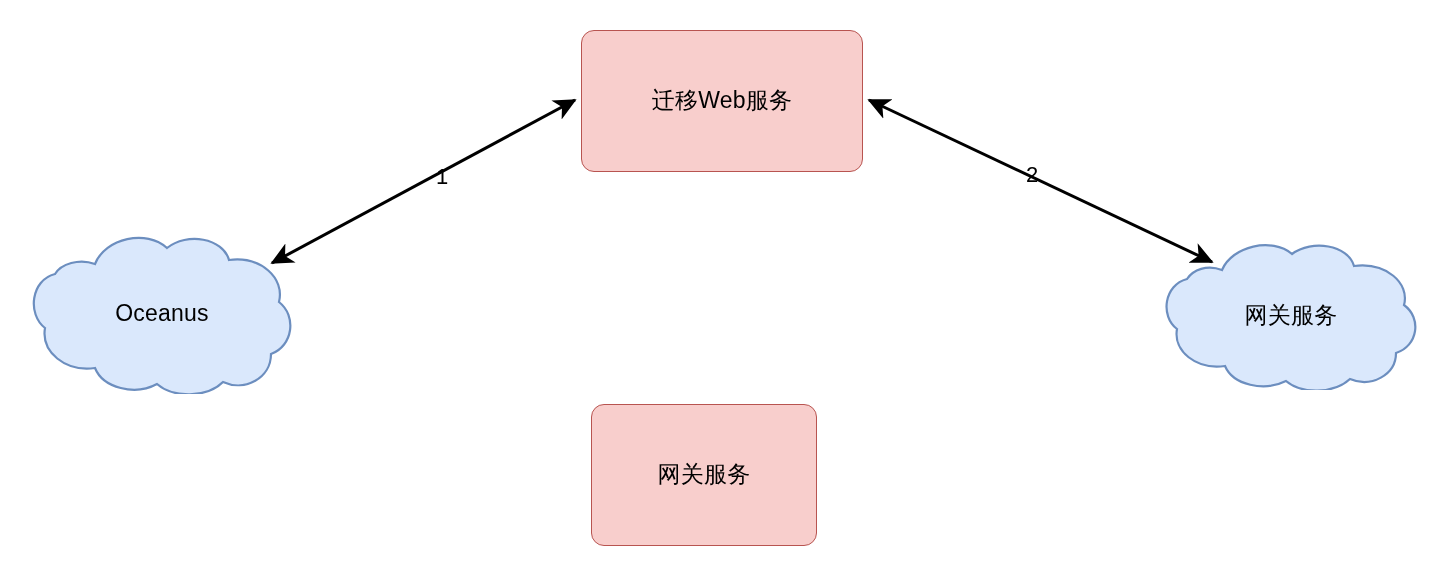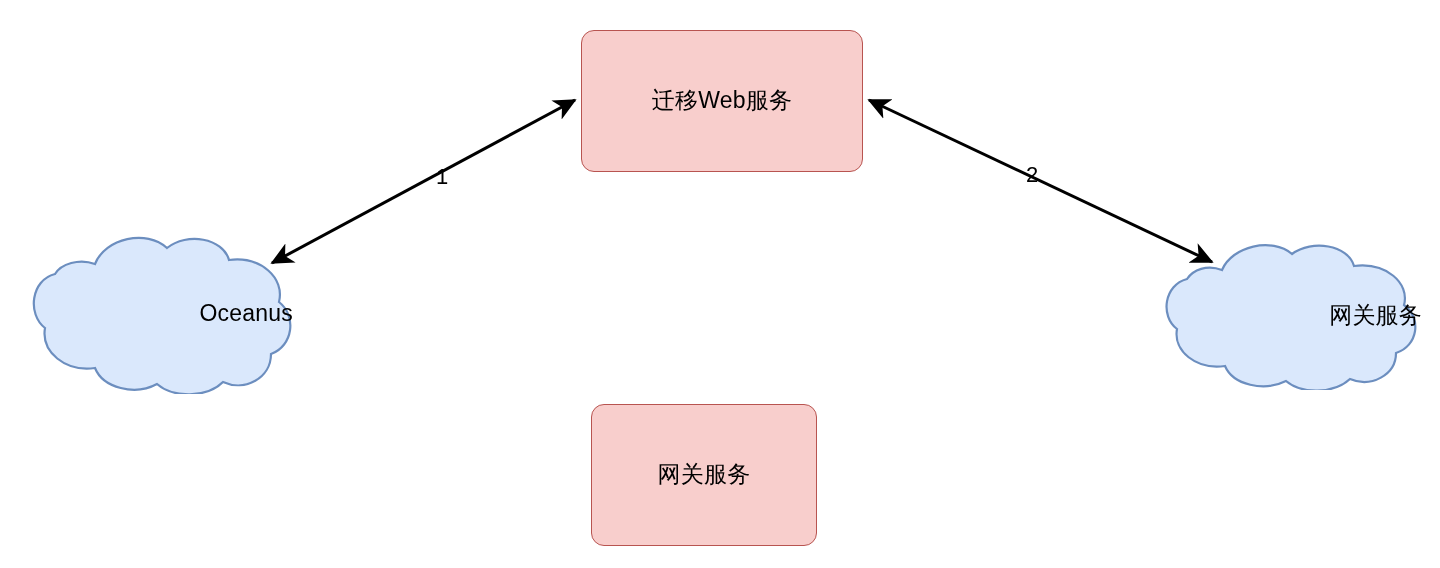--- a/index.html
+++ b/index.html
@@ -54,21 +54,21 @@
     display: block;
   }
   .cloud-label {
     position: absolute;
     left: 0;
     top: 0;
     width: 100%;
     height: 100%;
     display: flex;
     align-items: center;
-    justify-content: flex-end;
+    justify-content: center;
     pointer-events: none;
   }
   .edge-label {
     position: absolute;
     font-size: 22px;
     color: #000000;
     background: transparent;
     white-space: nowrap;
   }
   

